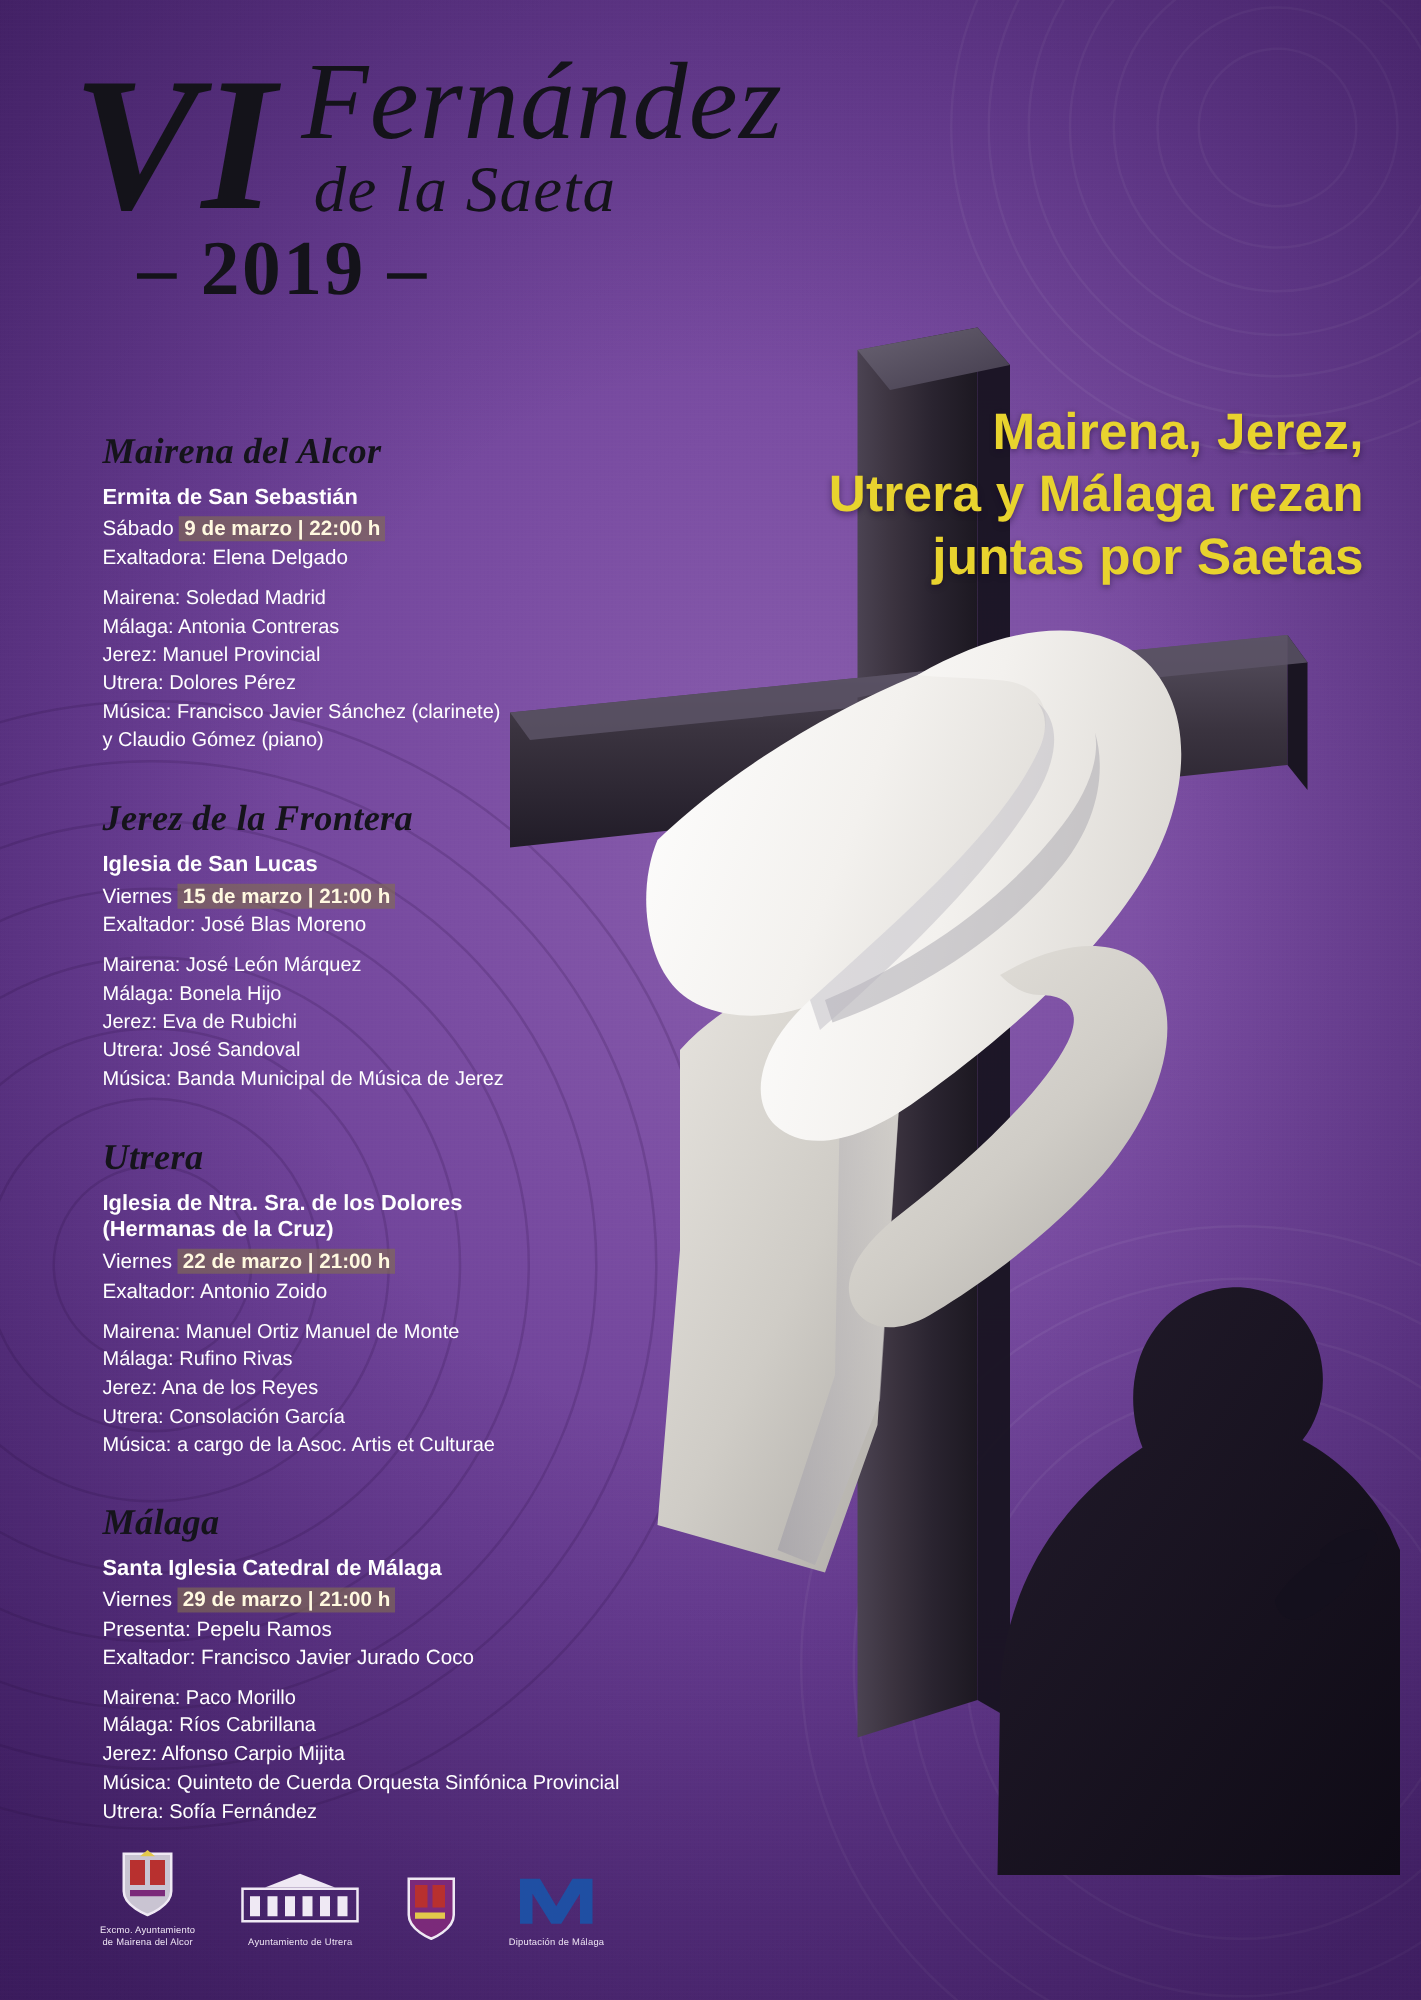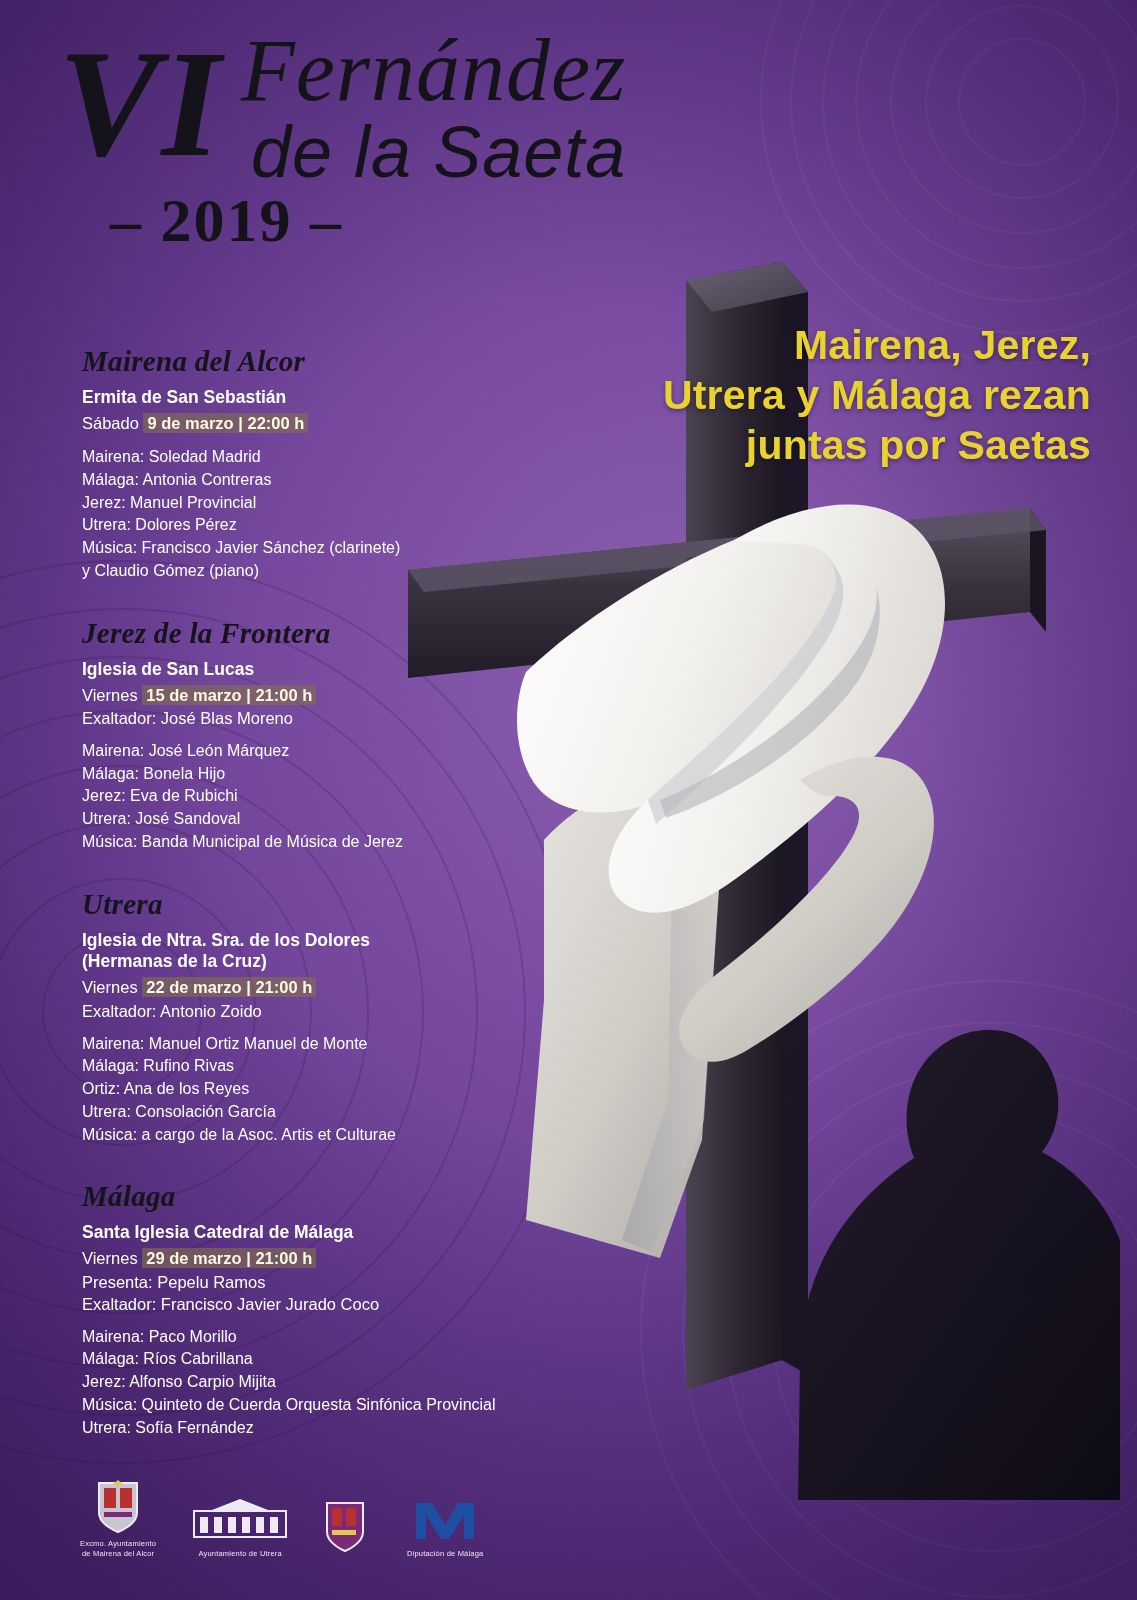--- a/index.html
+++ b/index.html
@@ -45,21 +45,21 @@
     pointer-events: none;
     background-image:
       repeating-linear-gradient(0deg, rgba(255,255,255,.05) 0 1px, rgba(0,0,0,0) 1px 3px),
       repeating-linear-gradient(90deg, rgba(0,0,0,.04) 0 1px, rgba(0,0,0,0) 1px 3px);
   }
 
   
   .title-block {
     position: absolute;
     left: 58px;
-    top: 27px;
+    top: 38px;
     width: 780px;
     z-index: 6;
   }
   .roman {
     font-family: "Liberation Serif", serif;
     font-style: italic;
     font-weight: 700;
     font-size: 152px;
     line-height: .92;
     color: #14131a;
@@ -76,23 +76,23 @@
   .t-line1 {
     font-family: "Liberation Serif", serif;
     font-style: italic;
     font-size: 88px;
     line-height: 1.0;
     color: #14131a;
     letter-spacing: 1px;
     white-space: nowrap;
   }
   .t-line2 {
-    font-family: Liberation Sans, sans-serif;
+    font-family: Liberation Serif, serif;
     font-style: italic;
-    font-size: 72px;
+    font-size: 52px;
     line-height: 1.05;
     color: #14131a;
     letter-spacing: 1px;
     margin-left: 10px;
     white-space: nowrap;
   }
   .year {
     font-family: "Liberation Serif", serif;
     font-weight: 700;
     font-size: 62px;
@@ -337,20 +337,21 @@
 
   <div class="program">
 
     <div class="block">
       <div class="city">Mairena del Alcor</div>
       <div class="venue" style="white-space:pre-line;">Ermita de San Sebastián</div>
       <div class="dateline">
         <span>Sábado</span>
         <span class="hl"><span>9 de marzo</span> | <span>22:00 h</span></span>
       </div>
+      <div class="exalt">Exaltadora: Elena Delgado</div>
       <div class="cast">
         <div>Mairena: Soledad Madrid</div>
         <div>Málaga: Antonia Contreras</div>
         <div>Jerez: Manuel Provincial</div>
         <div>Utrera: Dolores Pérez</div>
         <div>Música: Francisco Javier Sánchez (clarinete)</div>
         <div>y Claudio Gómez (piano)</div>
       </div>
     </div>
 
@@ -376,21 +377,21 @@
       <div class="venue" style="white-space:pre-line;">Iglesia de Ntra. Sra. de los Dolores
 (Hermanas de la Cruz)</div>
       <div class="dateline">
         <span>Viernes</span>
         <span class="hl"><span>22 de marzo</span> | <span>21:00 h</span></span>
       </div>
       <div class="exalt">Exaltador: Antonio Zoido</div>
       <div class="cast">
         <div>Mairena: Manuel Ortiz Manuel de Monte</div>
         <div>Málaga: Rufino Rivas</div>
-        <div>Ortiz: Ana de los Reyes</div>
+        <div>Jerez: Ana de los Reyes</div>
         <div>Utrera: Consolación García</div>
         <div>Música: a cargo de la Asoc. Artis et Culturae</div>
       </div>
     </div>
 
     <div class="block">
       <div class="city">Málaga</div>
       <div class="venue" style="white-space:pre-line;">Santa Iglesia Catedral de Málaga</div>
       <div class="dateline">
         <span>Viernes</span>

